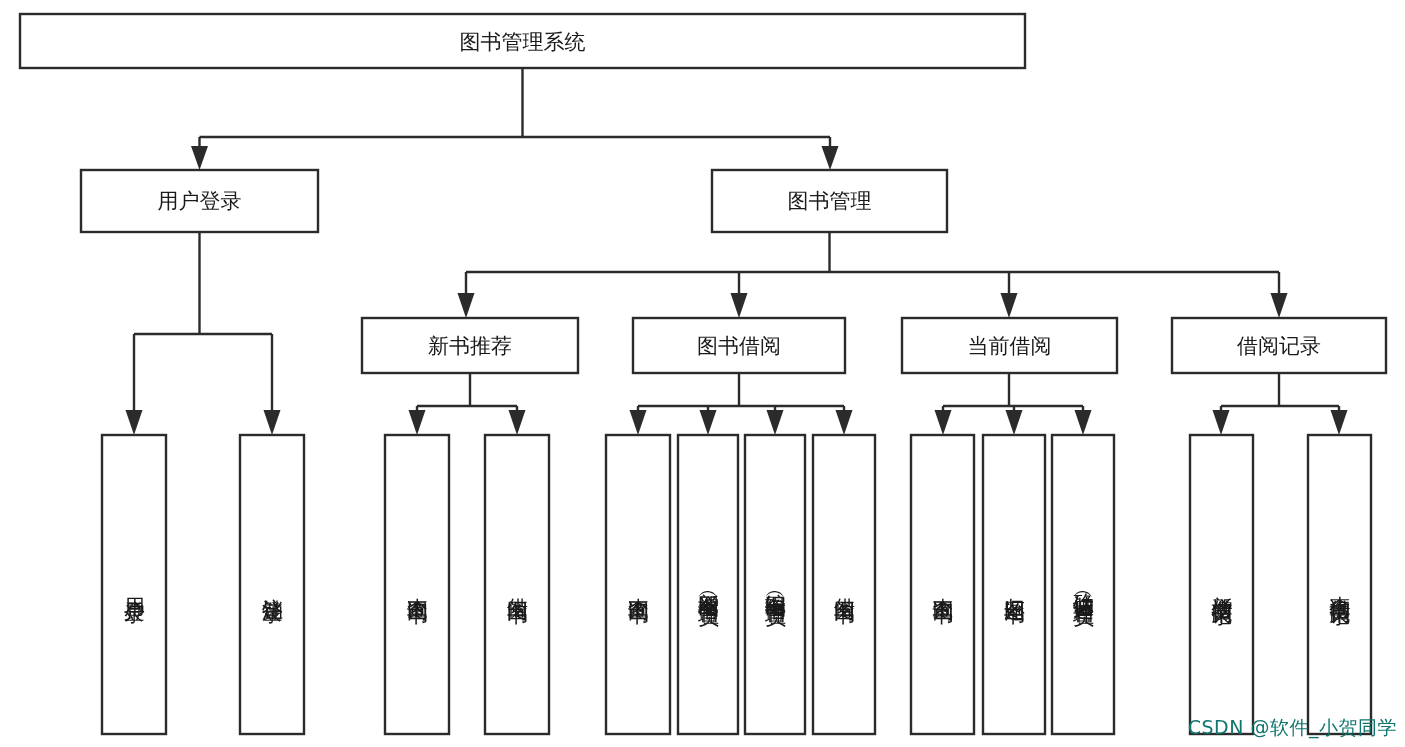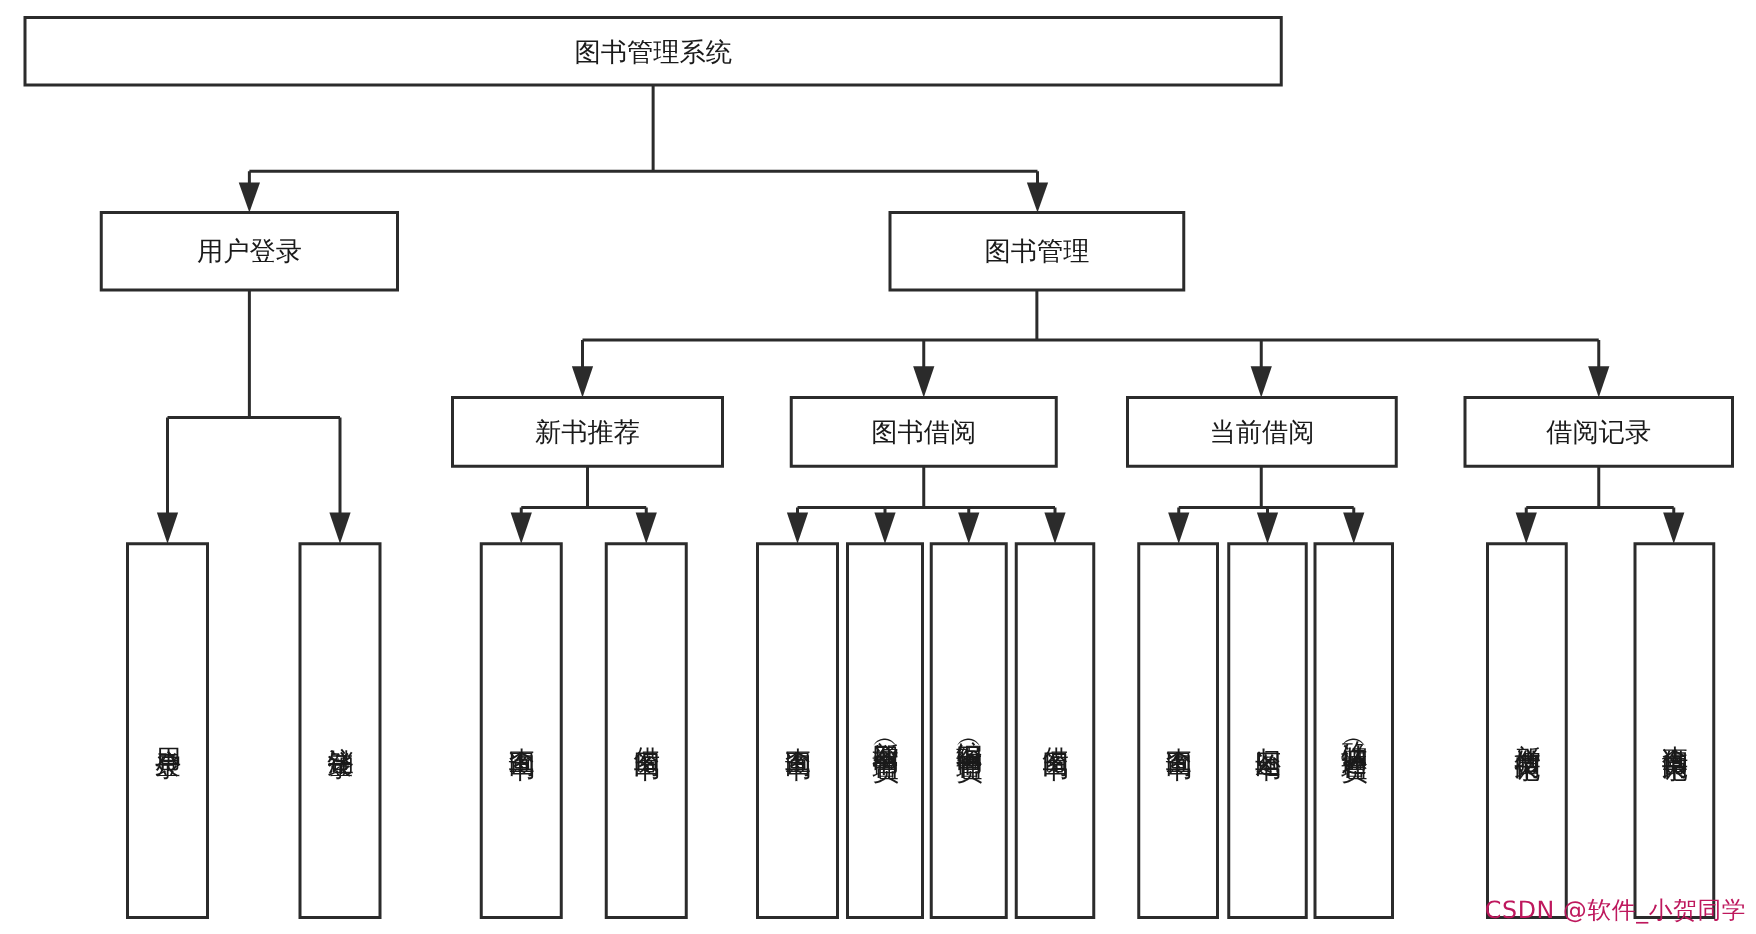--- a/index.html
+++ b/index.html
@@ -65,21 +65,21 @@
     text-align: center;
     white-space: nowrap;
     pointer-events: none;
   }
   .watermark {
     position: absolute;
     right: 8px;
     bottom: 6px;
     font-family: "DejaVu Sans", "Liberation Sans", sans-serif;
     font-size: 19px;
-    color: #be185d;
+    color: #0f766e;
     letter-spacing: 0.5px;
     white-space: nowrap;
   }
 </style>
 </head>
 <body>
 
 <div id="diagram-root">
 
   <svg class="canvas" viewBox="0 0 1405 747" xmlns="http://www.w3.org/2000/svg">

